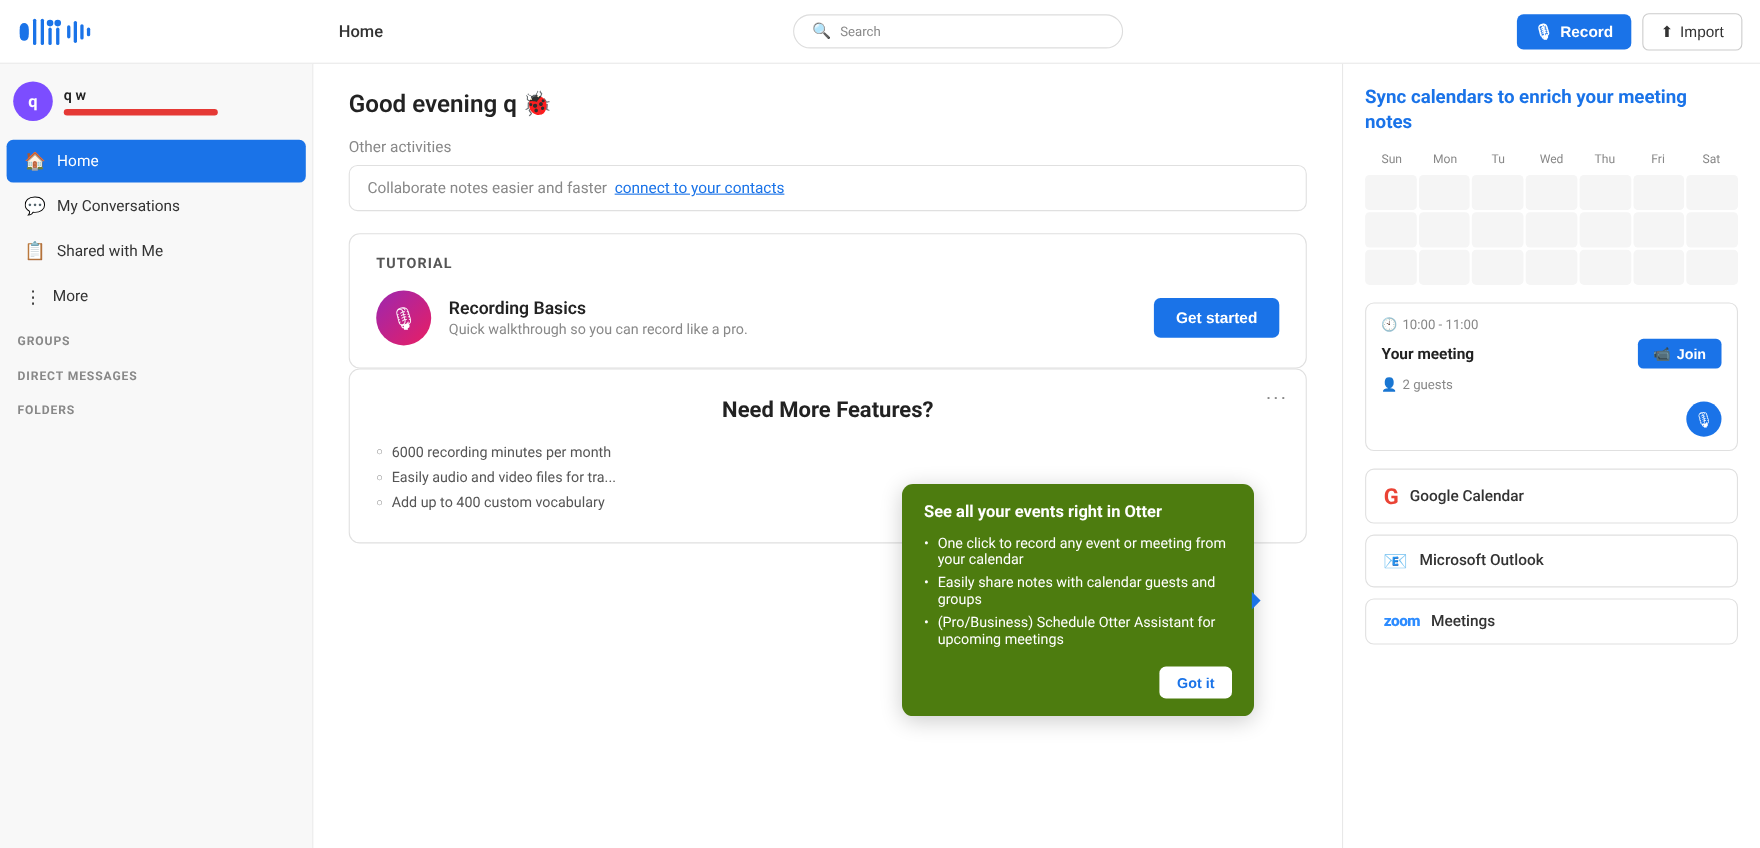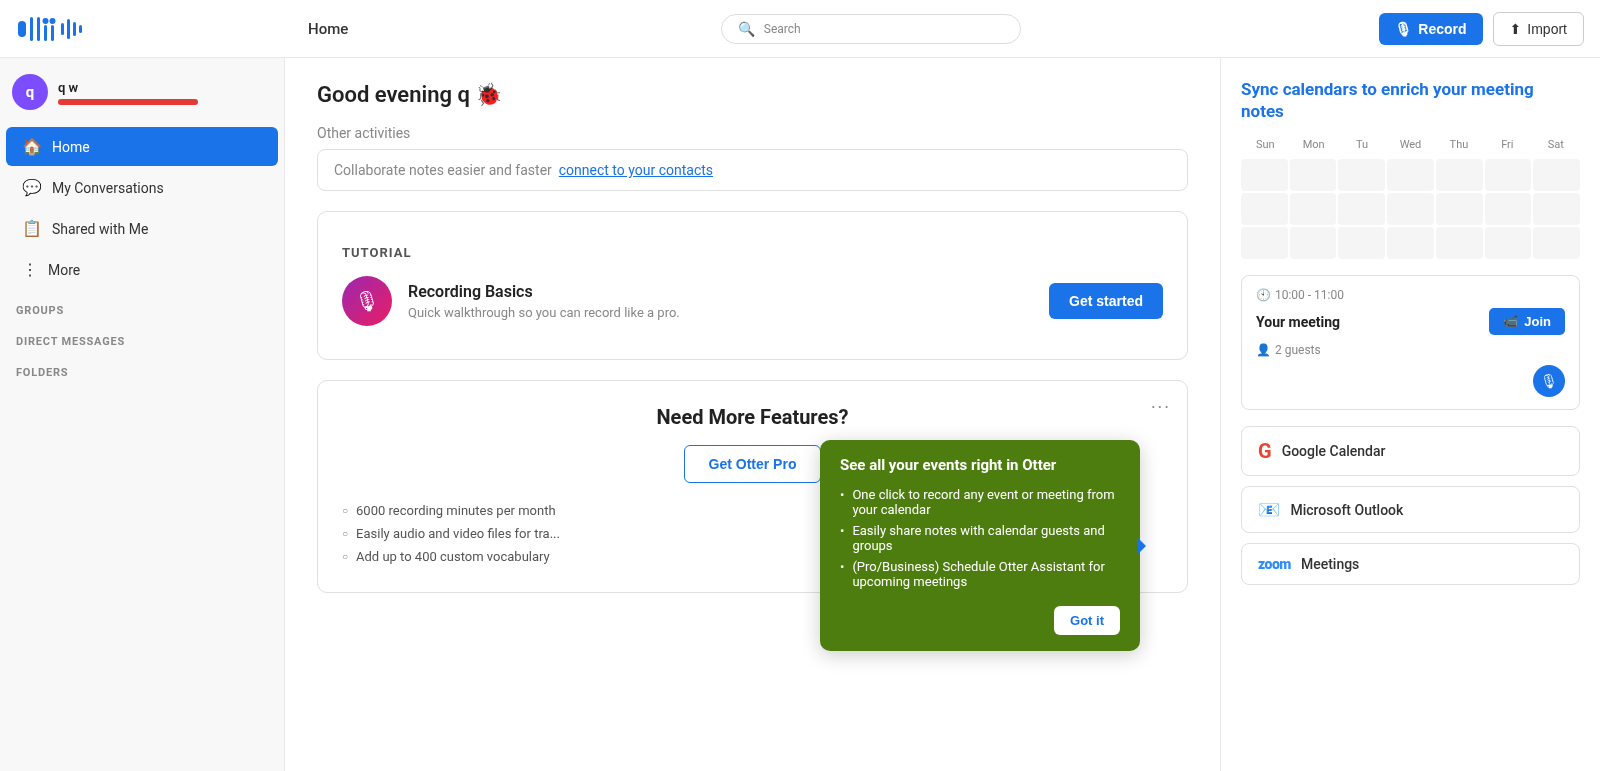--- a/index.html
+++ b/index.html
@@ -75,22 +75,21 @@
     .greeting { font-size: 22px; font-weight: 600; color: #222; display: flex; align-items: center; gap: 8px; margin-bottom: 18px; }
     .other-activities-label { font-size: 14px; color: #888; margin-bottom: 8px; }
     .collaborate-bar {
       display: flex; align-items: center; justify-content: space-between;
       border: 1px solid #e0e0e0; border-radius: 8px; padding: 12px 16px;
       font-size: 14px; color: #888; margin-bottom: 20px;
     }
     .collaborate-bar a { color: #1a73e8; text-decoration: underline; cursor: pointer; }
 
     .tutorial-card {
-      border: 1px solid #e0e0e0; border-radius: 10px; padding: 33px 24px;
-      margin-bottom: 20px;
+      border: 1px solid #e0e0e0; border-radius: 10px; padding: 20px 24px;
     }
     .tutorial-label { font-size: 13px; font-weight: 700; color: #555; letter-spacing: 1px; margin-bottom: 16px; }
     .tutorial-row { display: flex; align-items: center; gap: 16px; }
     .tutorial-icon {
       width: 50px; height: 50px; border-radius: 50%;
       background: linear-gradient(135deg, #9c27b0, #e91e63);
       display: flex; align-items: center; justify-content: center;
       flex-shrink: 0;
     }
     .tutorial-icon-inner { color: #fff; font-size: 20px; }
@@ -295,21 +294,20 @@
           <div class="tutorial-title">Recording Basics</div>
           <div class="tutorial-desc">Quick walkthrough so you can record like a pro.</div>
         </div>
         <button class="btn-get-started">Get started</button>
       </div>
     </div>
 
     <div class="features-card">
       <span class="features-dots">···</span>
       <div class="features-title">Need More Features?</div>
-      <button class="btn-otter-pro">Get Otter Pro</button>
       <ul class="features-list">
         <li>
             <span>6000 recording minutes per month</span>
           </li>
         <li>
             <span>Easily audio and video files for tra...</span>
           </li>
         <li>
             <span>Add up to 400 custom vocabulary</span>
           </li>

